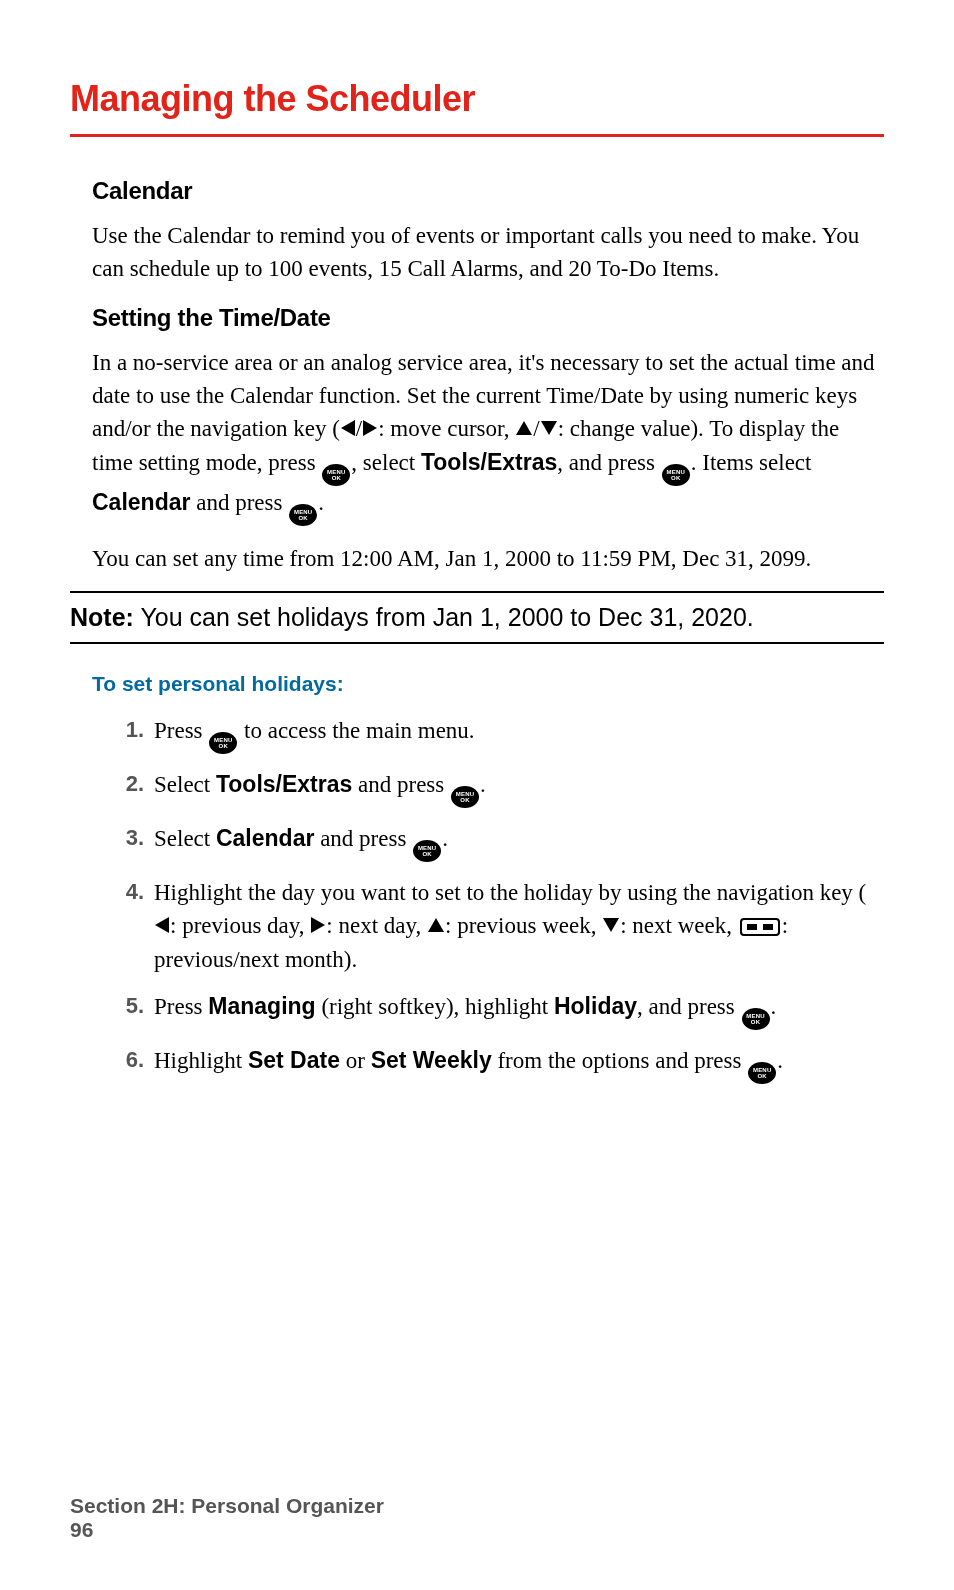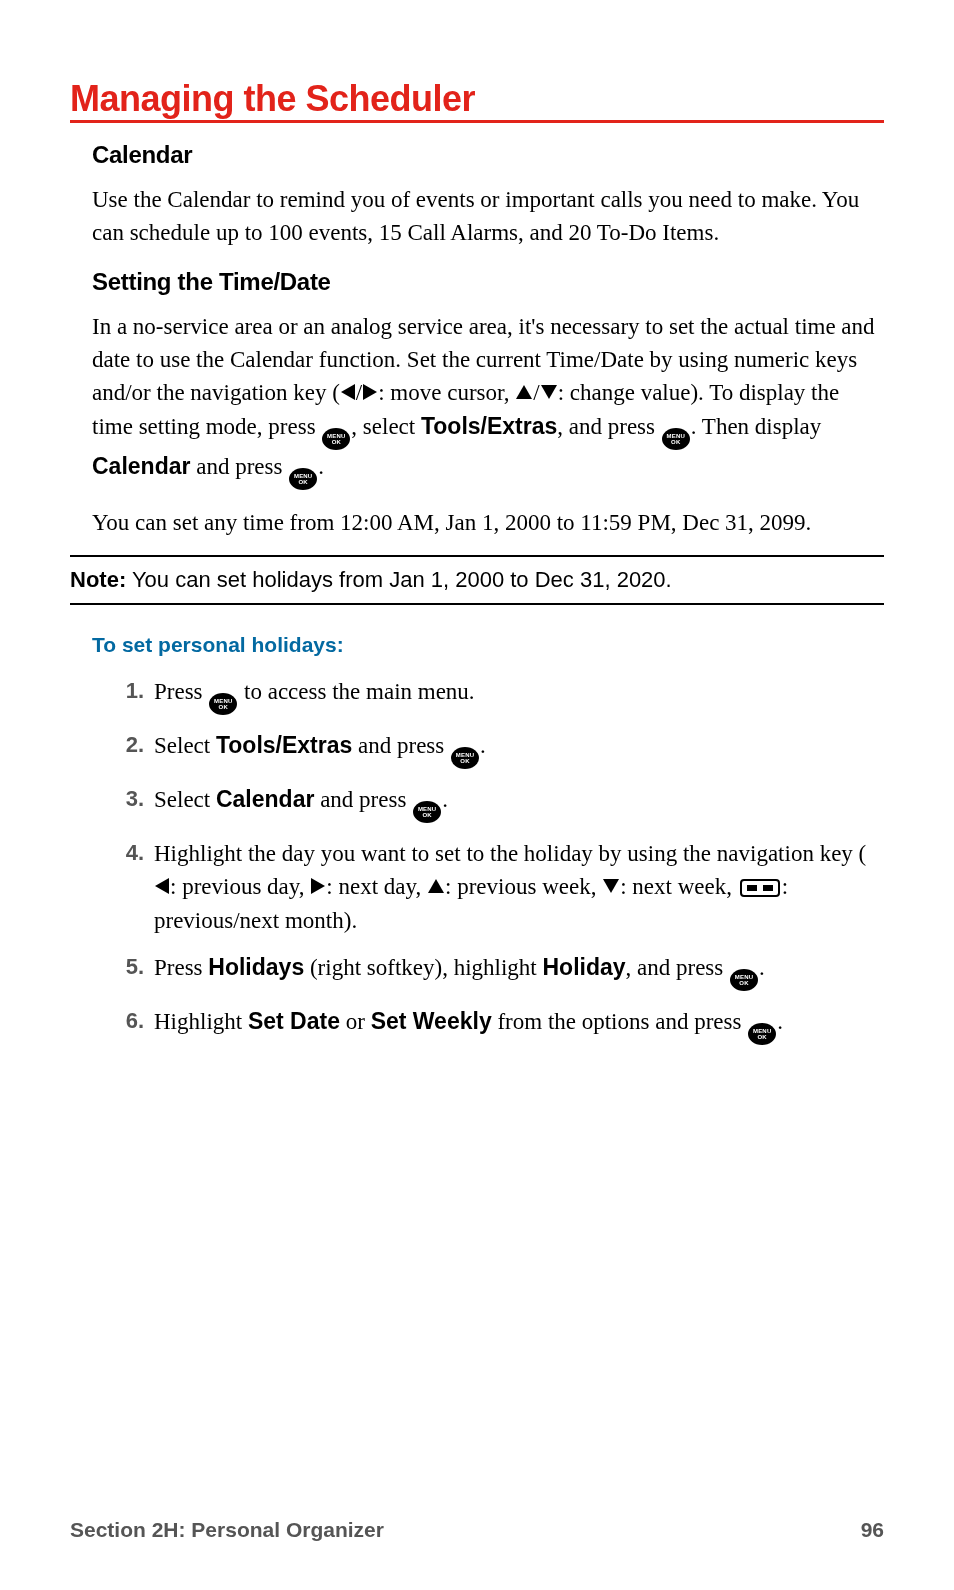--- a/index.html
+++ b/index.html
@@ -12,22 +12,22 @@
     position: relative;
     padding: 78px 70px 0 70px;
   }
   .page-title {
     font-family: 'Helvetica Neue', Helvetica, Arial, sans-serif;
     font-weight: 800;
     color: #e2231a;
     font-size: 36px;
     letter-spacing: -0.5px;
     border-bottom: 3px solid #e2231a;
-    padding-bottom: 0;
-    margin-bottom: 18px;
+    padding-bottom: 14px;
+    margin-bottom: 40px;
   }
   .content { padding-left: 22px; padding-right: 6px; }
   .h2 {
     font-family: 'Helvetica Neue', Helvetica, Arial, sans-serif;
     font-weight: 800;
     font-size: 24px;
     margin-bottom: 14px;
     margin-top: 18px;
     letter-spacing: -0.3px;
   }
@@ -92,21 +92,21 @@
     width:10px; height:6px;
     background:#000;
   }
   .note-box {
     border-top: 2px solid #000;
     border-bottom: 2px solid #000;
     padding: 10px 0 10px 0;
     margin: 14px 0 28px -22px;
     width: calc(100% + 28px);
     font-family: 'Helvetica Neue', Helvetica, Arial, sans-serif;
-    font-size: 22px;
+    font-size: 25px;
   }
   .note-box .note-label { font-weight: 800; }
   .lead {
     font-family: 'Helvetica Neue', Helvetica, Arial, sans-serif;
     font-weight: 800;
     font-size: 21px;
     color: #0369a1;
     margin-bottom: 18px;
     margin-top: 6px;
   }
@@ -137,39 +137,40 @@
     position: absolute;
     bottom: 48px;
     left: 70px;
     right: 70px;
     display: flex;
     justify-content: space-between;
     font-family: 'Helvetica Neue', Helvetica, Arial, sans-serif;
     font-weight: 800;
     color: #555;
     font-size: 21px;
+    flex-direction: column;
   }
 </style>
 </head>
 <body>
 
 <h1 class="page-title">Managing the Scheduler</h1>
 
 <div class="content">
 
   <h2 class="h2">Calendar</h2>
   <p class="body-text">Use the Calendar to remind you of events or important calls you need to make. You can schedule up to 100 events, 15 Call Alarms, and 20 To-Do Items.</p>
 
   <h2 class="h2">Setting the Time/Date</h2>
   <p class="body-text">
     <span>In a no-service area or an analog service area, it's necessary to set the actual time and date to use the Calendar function. Set the current Time/Date by using numeric keys and/or the navigation key (</span><span class="tri tri-left"></span>/<span class="tri tri-right"></span><span>: move cursor, </span><span class="tri tri-up"></span>/<span class="tri tri-down"></span><span>: change value). To display the time setting mode, press </span><span class="menu-ok">
         <span class="menu-ok-text">MENU<br>OK</span>
       </span><span>, select </span><span class="bold-sans">Tools/Extras</span><span>, and press </span><span class="menu-ok">
         <span class="menu-ok-text">MENU<br>OK</span>
-      </span><span>. Then display </span><span class="bold-sans">Calendar</span><span> and press </span><span class="menu-ok">
+      </span><span>. Items select </span><span class="bold-sans">Calendar</span><span> and press </span><span class="menu-ok">
         <span class="menu-ok-text">MENU<br>OK</span>
       </span><span>.</span>
   </p>
   <p class="body-text">You can set any time from 12:00 AM, Jan 1, 2000 to 11:59 PM, Dec 31, 2099.</p>
 
 
   <div class="note-box">
     <span class="note-label">Note:</span><span> You can set holidays from Jan 1, 2000 to Dec 31, 2020.</span>
   </div>
 
@@ -193,21 +194,21 @@
       <span>Select </span><span class="bold-sans">Calendar</span><span> and press </span><span class="menu-ok">
           <span class="menu-ok-text">MENU<br>OK</span>
         </span><span>.</span>
     </li>
     <li>
       <span class="num">4.</span>
       <span>Highlight the day you want to set to the holiday by using the navigation key (</span><span class="tri tri-left"></span><span>: previous day, </span><span class="tri tri-right"></span><span>: next day, </span><span class="tri tri-up"></span><span>: previous week, </span><span class="tri tri-down"></span><span>: next week, </span><span class="rocker"></span><span>: previous/next month).</span>
     </li>
     <li>
       <span class="num">5.</span>
-      <span>Press </span><span class="bold-sans">Holidays</span><span> (right softkey), highlight </span><span class="bold-sans">Holiday</span><span>, and press </span><span class="menu-ok">
+      <span>Press </span><span class="bold-sans">Managing</span><span> (right softkey), highlight </span><span class="bold-sans">Holiday</span><span>, and press </span><span class="menu-ok">
           <span class="menu-ok-text">MENU<br>OK</span>
         </span><span>.</span>
     </li>
     <li>
       <span class="num">6.</span>
       <span>Highlight </span><span class="bold-sans">Set Date</span><span> or </span><span class="bold-sans">Set Weekly</span><span> from the options and press </span><span class="menu-ok">
           <span class="menu-ok-text">MENU<br>OK</span>
         </span><span>.</span>
     </li>
   </ol>

